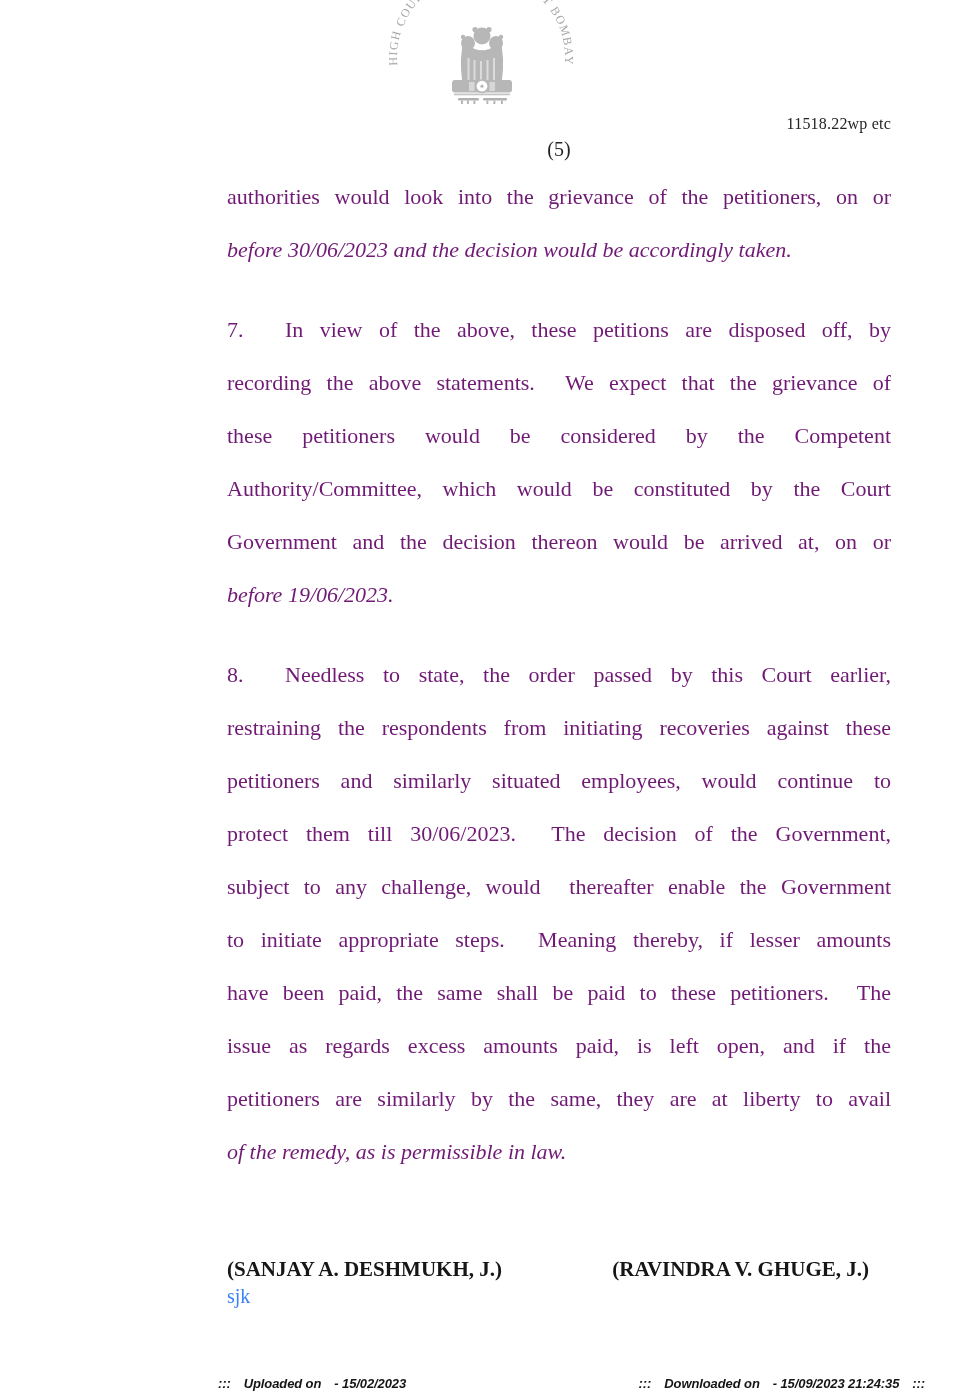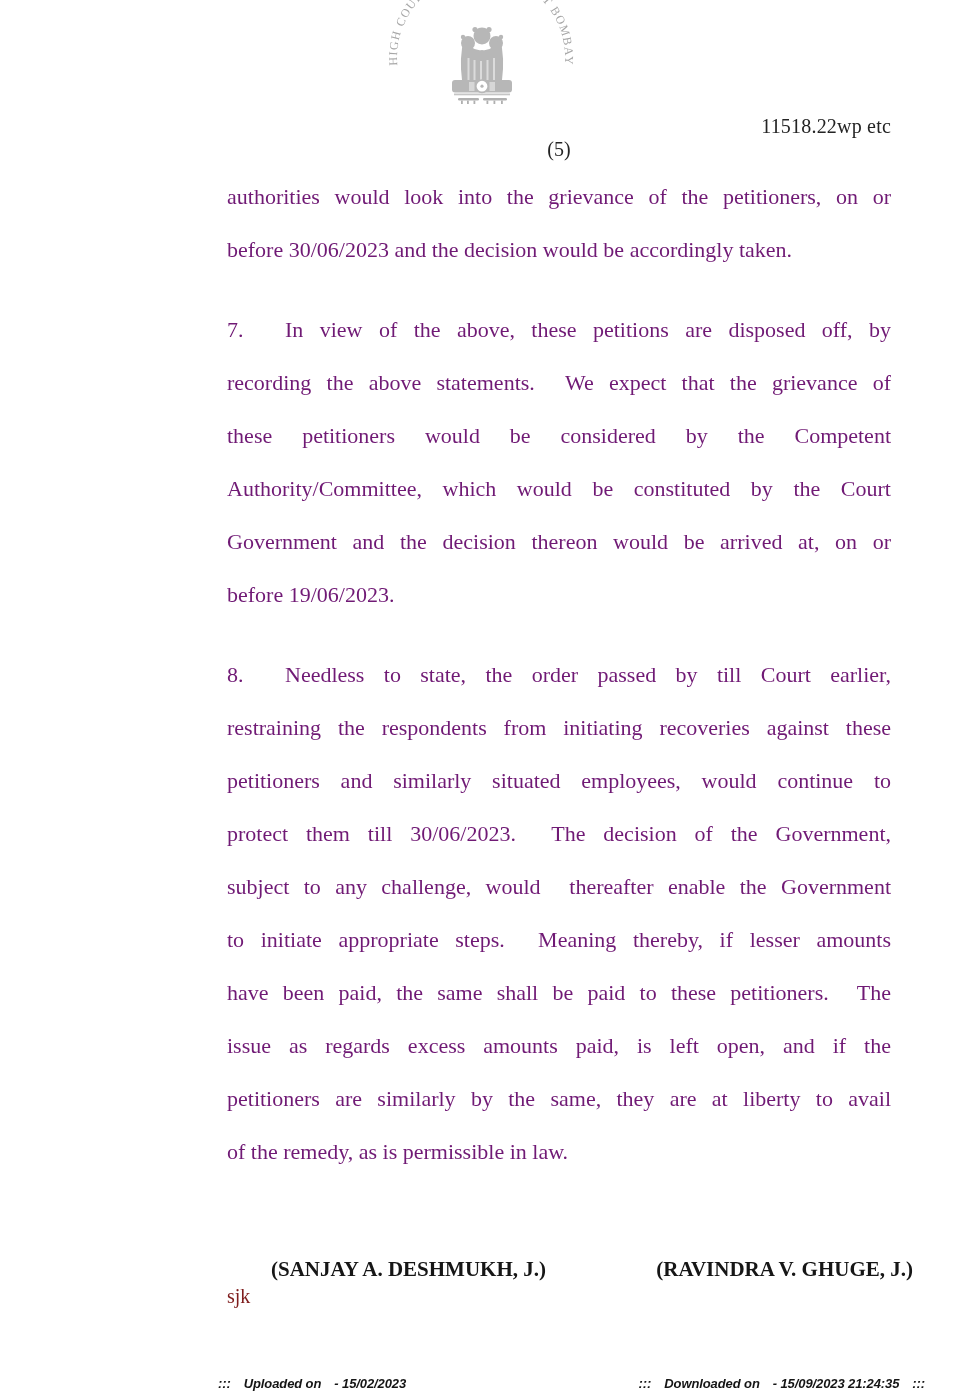--- a/index.html
+++ b/index.html
@@ -6,46 +6,46 @@
   .page {
     position:relative; width:980px; height:1400px; margin:0 auto;
     background:#ffffff; overflow:hidden;
     font-family:"Liberation Serif", serif; color:#1e1e1e;
   }
   
   .emblem { position:absolute; left:382px; top:0; width:200px; height:132px; }
   
   .case-number {
     position:absolute; top:115px; right:89px;
-    font-size:20px; letter-spacing:0.2px; color:#242424;
+    font-size:16px; letter-spacing:0.2px; color:#242424;
   }
   .page-number {
     position:absolute; top:138px; left:227px; width:664px;
     text-align:center; font-size:20px; color:#242424;
   }
   
   .content { position:absolute; left:227px; top:170px; width:664px; }
   .para + .para { margin-top:27px; }
   .line {
     font-size:22px; line-height:53px; color:#701a75;
     text-align:justify; text-align-last:justify;
     width:664px; height:53px; overflow:hidden; white-space:nowrap;
   }
-  .line.end { text-align-last:left; }
+  .line.end { text-align-last:left;font-style:italic; }
   .pnum { display:inline-block; width:58px; }
   
   .signatures {
     position:absolute; left:227px; top:1256px; width:664px;
     box-sizing:border-box; padding-right:22px;
     display:flex; justify-content:space-between;
-    font-weight:bold; font-size:21px; line-height:26px; color:#161616;margin-left:44px;
+    font-weight:bold; font-size:21px; line-height:26px; color:#161616;
   }
   .initials {
     position:absolute; left:227px; top:1285px;
-    font-size:20px; line-height:22px; color:#7f1d1d;
+    font-size:20px; line-height:22px; color:#3b82f6;
   }
   
   .footer-item {
     position:absolute; top:1376px;
     display:flex; align-items:baseline; gap:13px;
     font-family:"Liberation Sans", sans-serif;
     font-weight:bold; font-style:italic; font-size:13px;
     letter-spacing:-0.1px; color:#151515; white-space:pre;
   }
   .footer-uploaded { left:218px; }
@@ -118,21 +118,21 @@
     <div class="para">
       <div class="line"><span class="pnum">7.</span><span>In view of the above, these petitions are disposed off, by</span></div>
       <div class="line">recording the above statements.&nbsp; We expect that the grievance of</div>
       <div class="line">these petitioners would be considered by the Competent</div>
       <div class="line">Authority/Committee, which would be constituted by the Court</div>
       <div class="line">Government and the decision thereon would be arrived at, on or</div>
       <div class="line end">before 19/06/2023.</div>
     </div>
 
     <div class="para">
-      <div class="line"><span class="pnum">8.</span><span>Needless to state, the order passed by till Court earlier,</span></div>
+      <div class="line"><span class="pnum">8.</span><span>Needless to state, the order passed by this Court earlier,</span></div>
       <div class="line">restraining the respondents from initiating recoveries against these</div>
       <div class="line">petitioners and similarly situated employees, would continue to</div>
       <div class="line">protect them till 30/06/2023.&nbsp; The decision of the Government,</div>
       <div class="line">subject to any challenge, would &nbsp;thereafter enable the Government</div>
       <div class="line">to initiate appropriate steps.&nbsp; Meaning thereby, if lesser amounts</div>
       <div class="line">have been paid, the same shall be paid to these petitioners.&nbsp; The</div>
       <div class="line">issue as regards excess amounts paid, is left open, and if the</div>
       <div class="line">petitioners are similarly by the same, they are at liberty to avail</div>
       <div class="line end">of the remedy, as is permissible in law.</div>
     </div>

